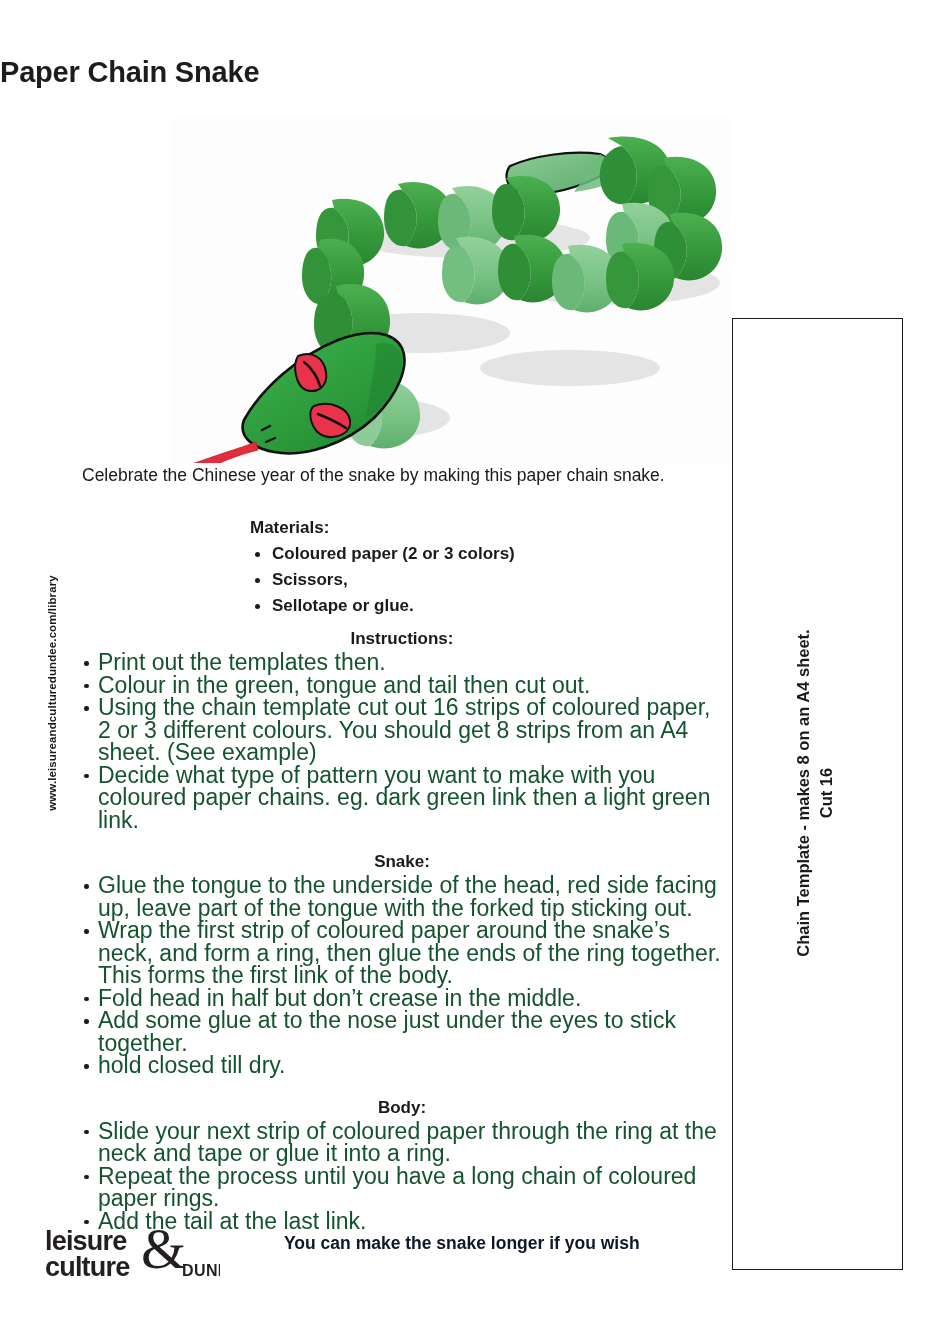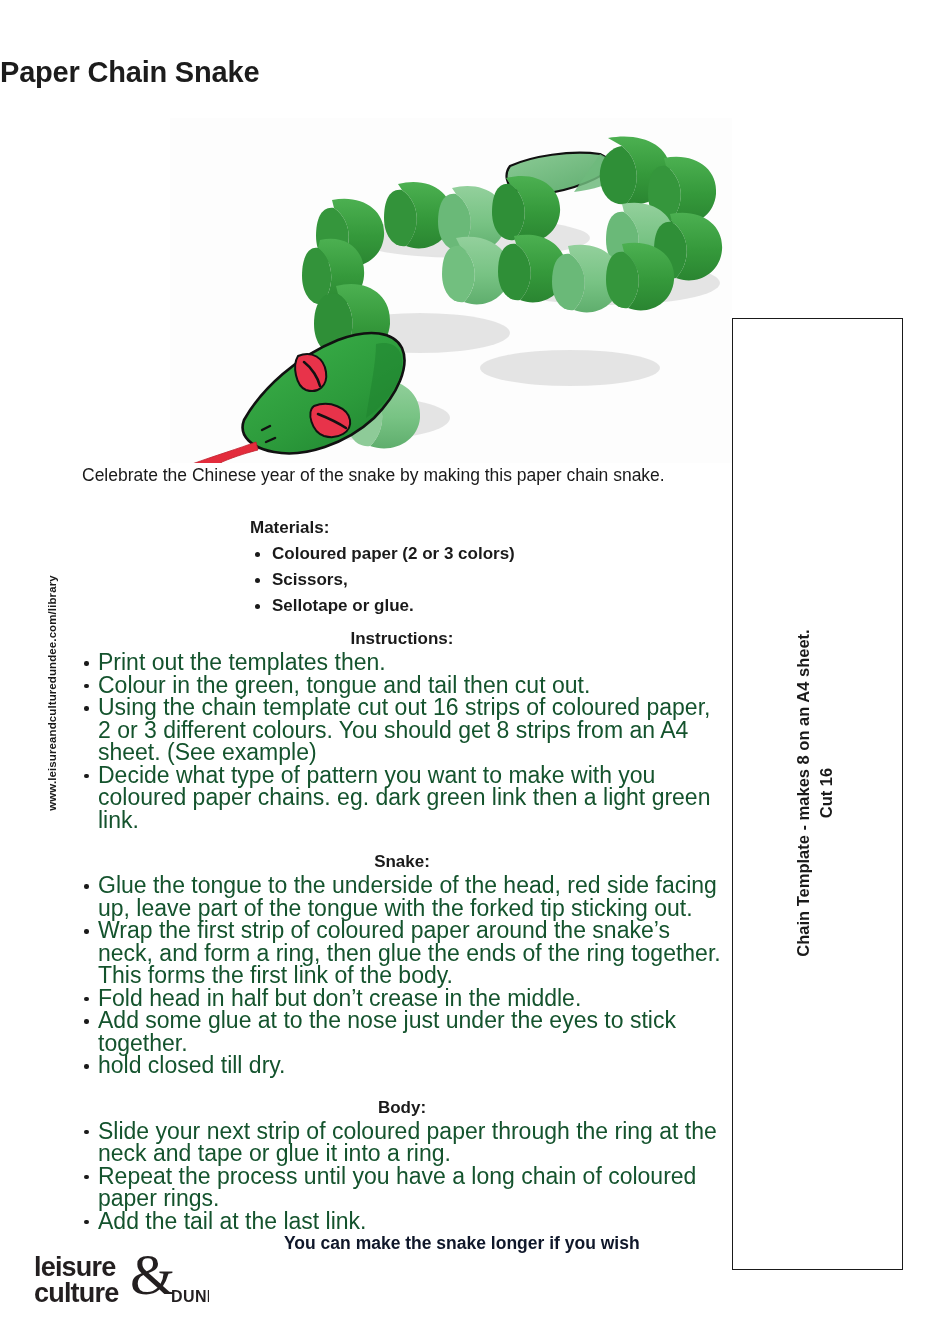--- a/index.html
+++ b/index.html
@@ -169,25 +169,24 @@
   .footer-note {
     position: absolute;
     left: 284px;
     top: 1233px;
     font-size: 17.5px;
     font-weight: bold;
     color: #0f172a;
   }
   .brand-logo {
     position: absolute;
-    left: 34px;
+    left: 45px;
     top: 1218px;
     width: 175px;
     height: 72px;
-    margin-top: 26px;
   }
   .brand-logo svg { display: block; }
 </style>
 </head>
 <body>
 
 <div class="page-title">Paper Chain Snake</div>
 
 <div class="snake-photo">
   <svg width="562" height="345" viewBox="0 0 562 345" xmlns="http://www.w3.org/2000/svg">

